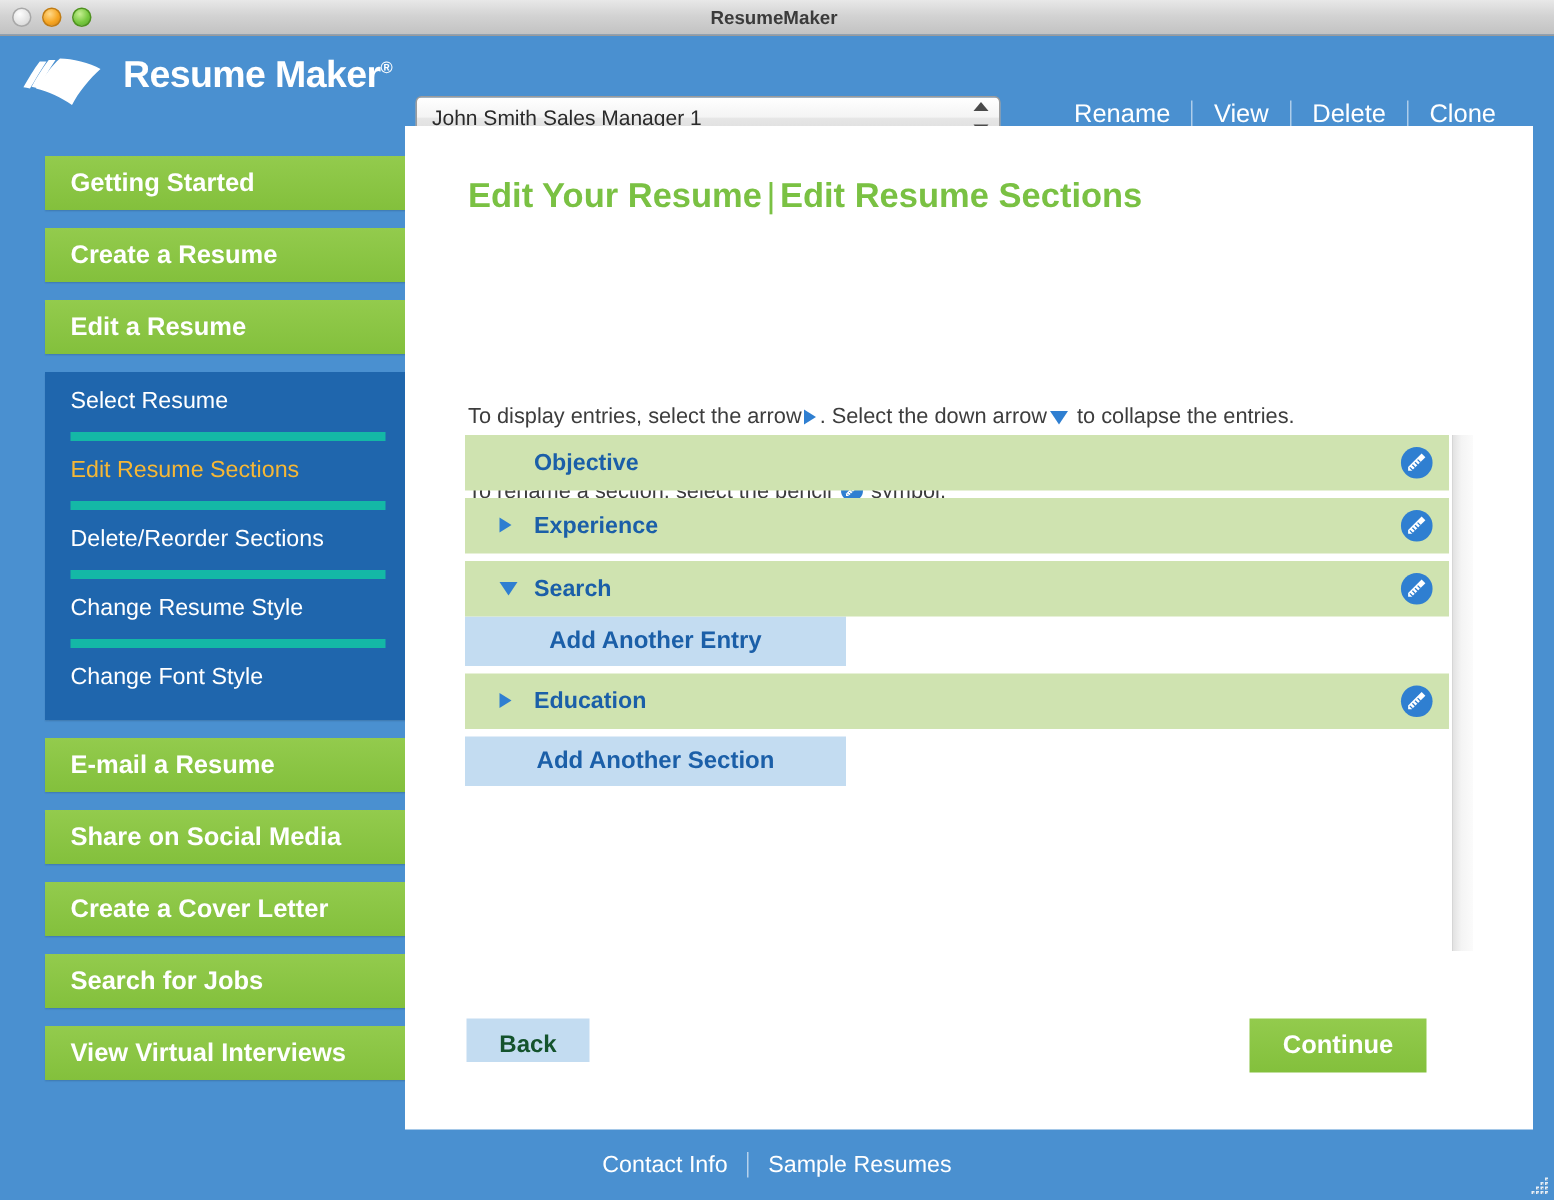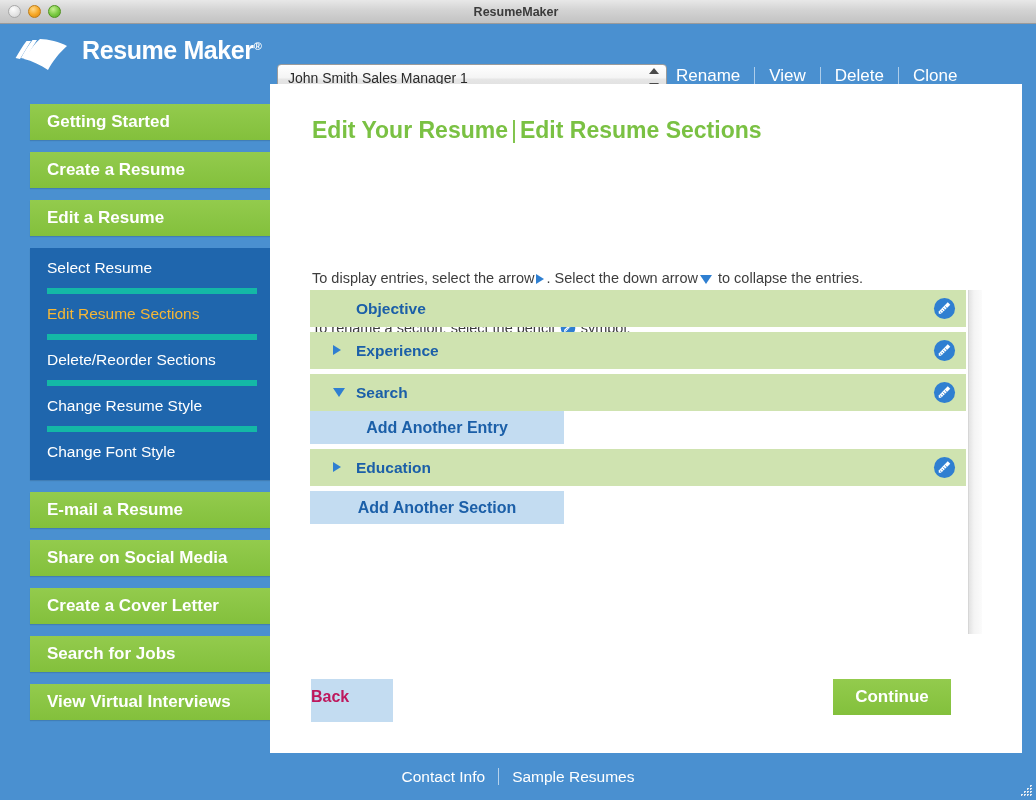--- a/index.html
+++ b/index.html
@@ -142,21 +142,21 @@
     align-items: center;
     gap: 0;
   }
   .header-link {
     font-size: 17px;
     color: #ffffff;
     padding: 0 14px;
     cursor: pointer;
     white-space: nowrap;
   }
-  .header-link:first-child { padding-left: 0; }
+  .header-link:first-child { padding-left: 0; margin-left: 40px; }
   .header-sep {
     width: 1px;
     height: 19px;
     background: rgba(255,255,255,0.55);
   }
 
   
   .sidebar {
     position: absolute;
     left: 14px; top: 104px;
@@ -347,25 +347,25 @@
     background: linear-gradient(to right, #e3e3e3 0%, #f4f4f4 40%, #fbfbfb 100%);
     border-left: 1px solid #d6d6d6;
     box-sizing: border-box;
     cursor: pointer;
   }
 
   
   .back-btn {
     position: absolute;
     left: 311px; top: 679px;
-    width: 82px; height: 43px;
+    width: 82px; height: 29px;
     line-height: 36px;
-    text-align: left;
+    text-align: center;
     background: #c3dcf1;
-    color: #be185d;
+    color: #14532d;
     font-size: 16px;
     font-weight: bold;
     cursor: pointer;
   }
   .continue-btn {
     position: absolute;
     left: 833px; top: 679px;
     width: 118px; height: 36px;
     line-height: 36px;
     text-align: center;

